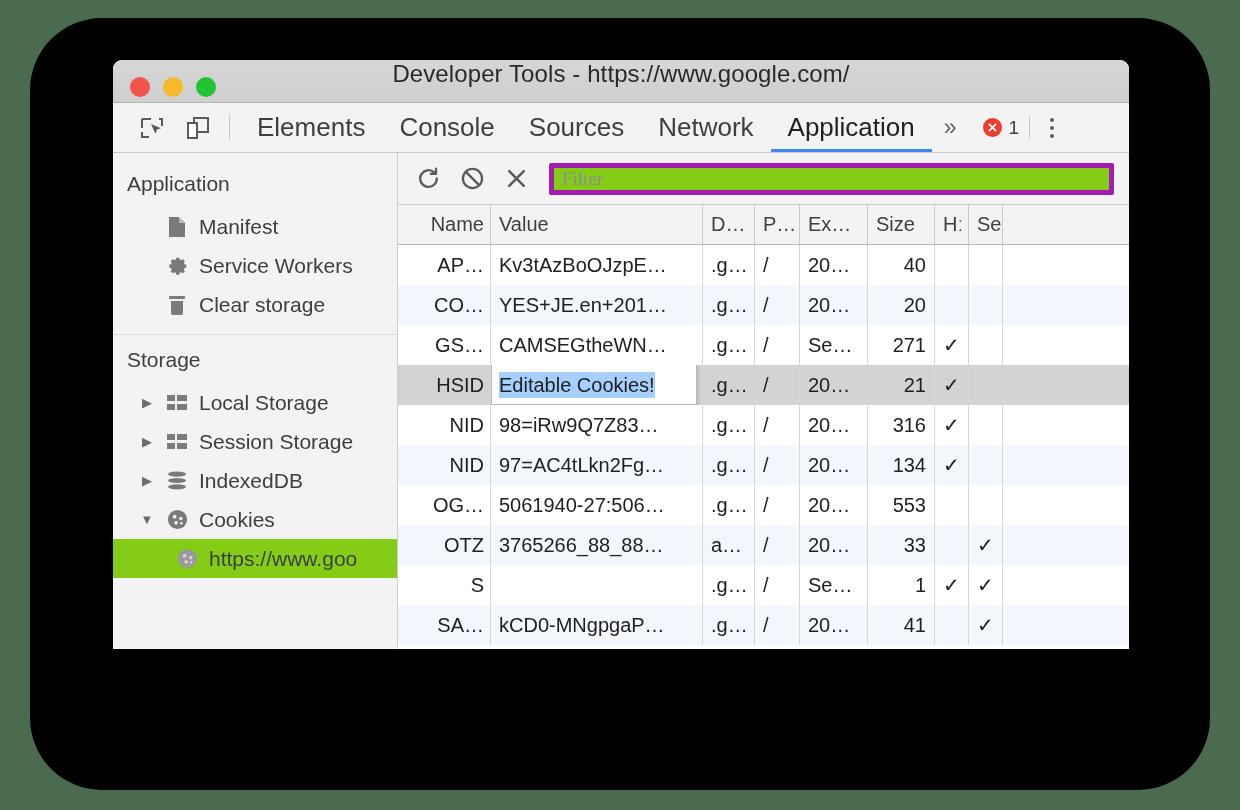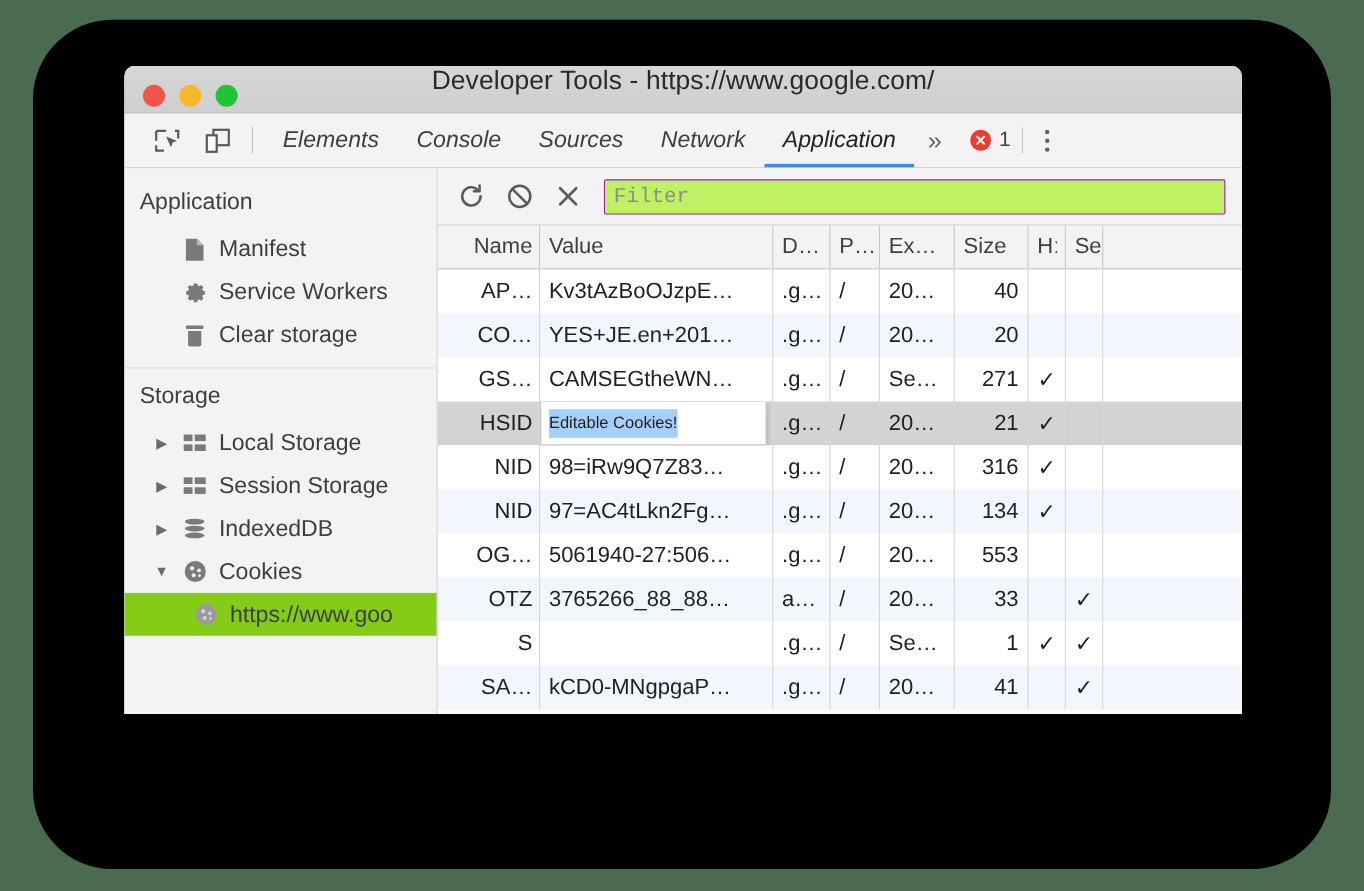--- a/index.html
+++ b/index.html
@@ -95,25 +95,24 @@
   }
   .tool-divider {
     width: 1px;
     background: #c6c6c6;
     margin: 12px 10px 12px 8px;
   }
   .tab {
     display: flex;
     align-items: center;
     padding: 0 17px;
-    font-size: 21px;
+    font-size: 26px;
     color: #3c4043;
     position: relative;
     white-space: nowrap;
-    font-style: italic;
   }
   .tab.active { color: #202124; }
   .tab.active::after {
     content: "";
     position: absolute;
     left: 0; right: 0; bottom: 0;
     height: 3px;
     background: #4285f4;
   }
   .tab-more {
@@ -232,25 +231,25 @@
   }
   .pt-btn {
     width: 44px; height: 44px;
     display: flex; align-items: center; justify-content: center;
     color: #5a5a5a;
   }
   #filter-input {
     flex: 1 1 auto;
     height: 32px;
     margin: 0 15px 0 11px;
-    border: 1px solid #a21caf;
-    background: #bef264;
+    border: 5px solid #a21caf;
+    background: #84cc16;
     border-radius: 2px;
     font-size: 19px;
-    font-family: Liberation Mono, monospace;
+    font-family: Liberation Serif, serif;
     color: #202124;
     padding: 0 8px;
   }
   #filter-input::placeholder { color: #8d8d8d; }
 
   
   #cookie-table {
     flex: 1 1 auto;
     overflow: hidden;
     display: flex;
@@ -316,21 +315,21 @@
     border: 1px solid #b9b9b9;
     box-shadow: 0 2px 5px rgba(0,0,0,0.22);
     display: flex;
     align-items: center;
     padding-left: 7px;
     z-index: 5;
   }
   .edit-cell .seltext {
     background: #a6d0fb;
     color: #202124;
-    font-size: 15px;
+    font-size: 20px;
     line-height: 26px;
     text-align: right;
   }
 
   .check { font-size: 20px; color: #202124; }
 </style>
 </head>
 <body>
 
 <div id="backdrop"></div>

